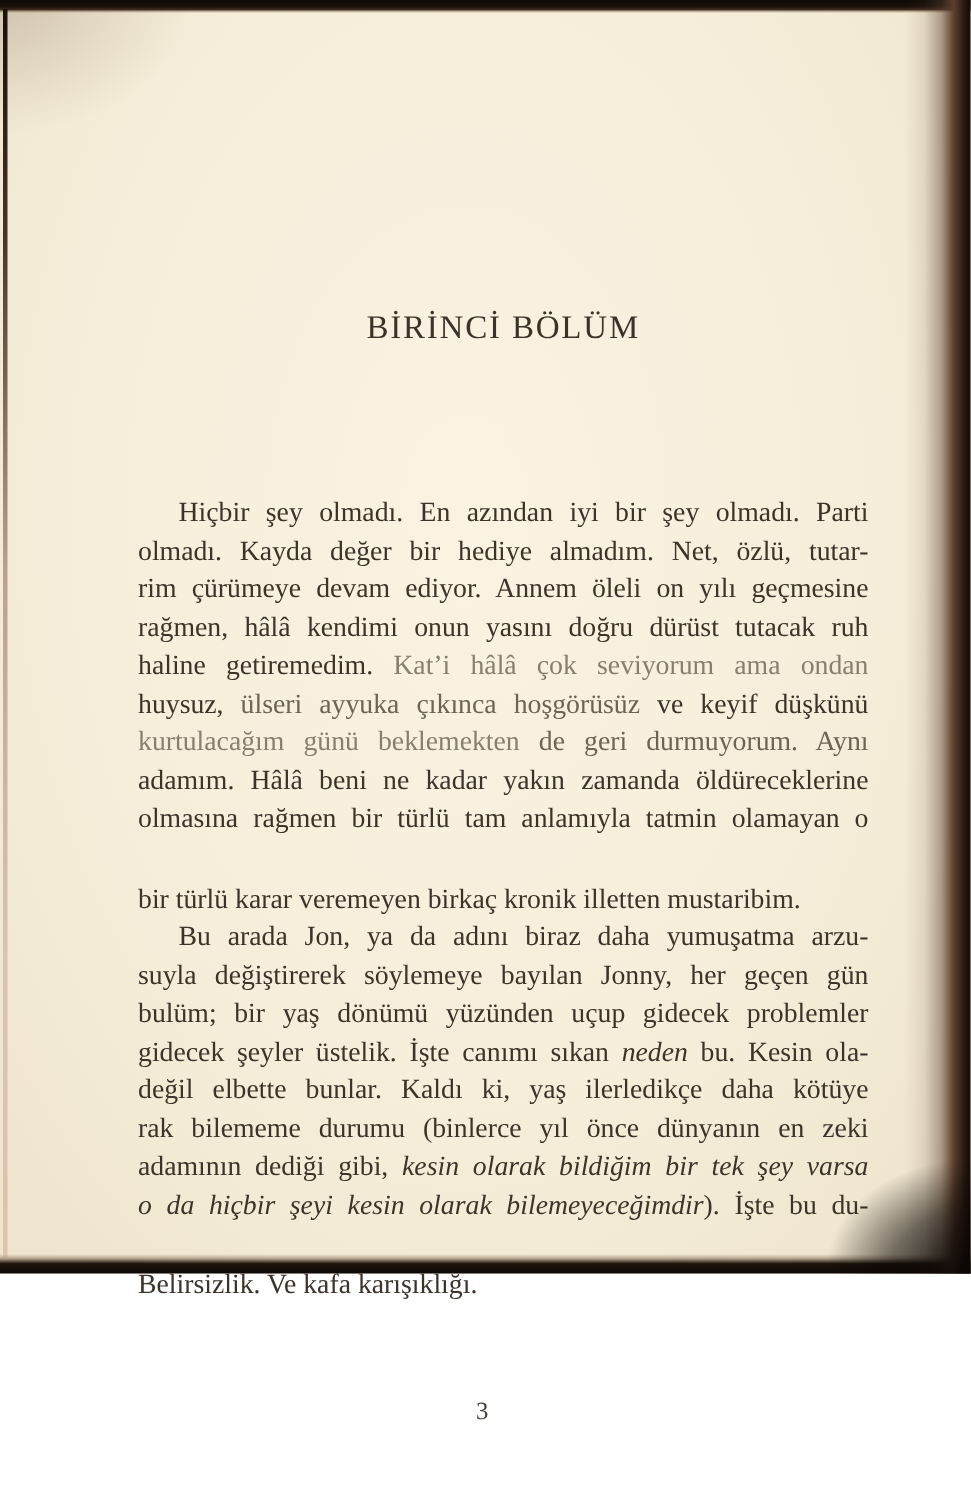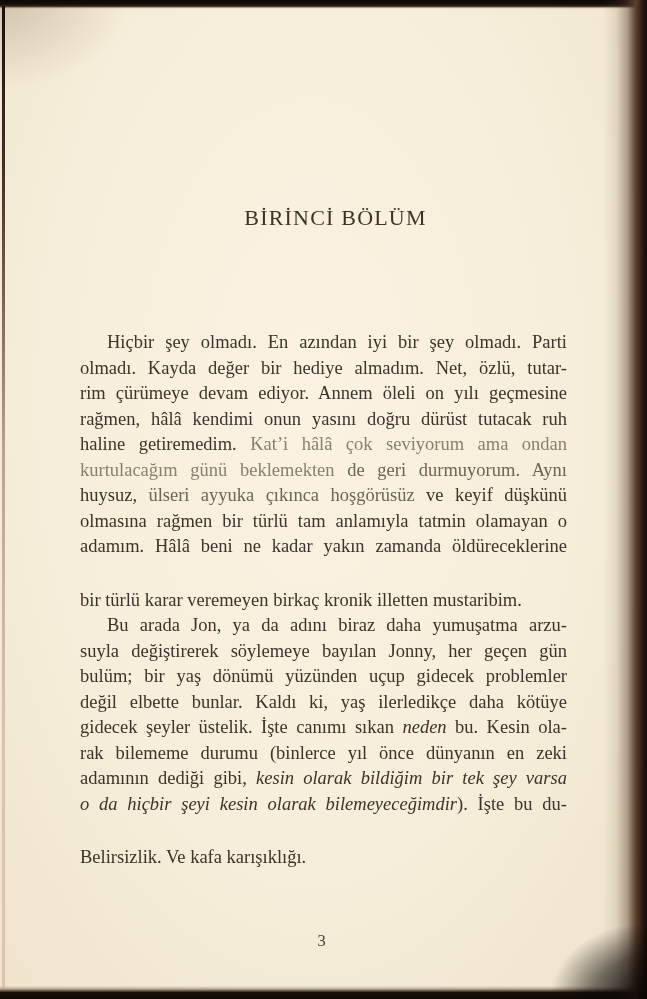--- a/index.html
+++ b/index.html
@@ -3,21 +3,21 @@
 <meta charset="utf-8">
 <style>
   html, body { margin: 0; padding: 0; }
   body {
     width: 647px; height: 999px;
     font-family: "Liberation Serif", "DejaVu Serif", serif;
     overflow: hidden;
   }
   .scan {
     position: relative;
-    width: 647px; height: 999px;
+    width: 647px; height: 849px;
     background:
       radial-gradient(ellipse at 48% 40%, var(--paper-light) 0%, var(--paper) 55%, var(--paper-dark) 100%);
   }
   
   .edge-top {
     position: absolute; top: 0; left: 0; right: 0; height: 9px;
     background: linear-gradient(to bottom,
       #0d0905 0%, #170e08 45%, #3a281c 70%,
       rgba(120,90,60,0.25) 88%, rgba(120,90,60,0) 100%);
   }
@@ -51,21 +51,21 @@
   }
   
   .chapter-title {
     position: absolute; top: 205px; left: 78px; width: 487px;
     text-align: center;
     transform: translateX(14px);
     font-size: 22px; letter-spacing: 1.2px;
     color: var(--ink);
   }
   .text-block {
-    position: absolute; top: 330px; left: 80px; width: 487px;
+    position: absolute; top: 330px; left: 92px; width: 487px;
     font-size: 18.5px; color: var(--ink);
   }
   .line {
     height: 25.5px; line-height: 25.5px;
     text-align: justify; text-align-last: justify;
     overflow: hidden;
   }
   .line.indent { text-indent: 27px; }
   .line.last { text-align-last: left; margin-top: 28px; }
   .italic { font-style: italic; }
@@ -83,30 +83,30 @@
   <div class="corner-tl"></div>
 
   <h1 class="chapter-title" style="font-weight:normal;margin:0;">BİRİNCİ BÖLÜM</h1>
 
   <div class="text-block">
       <div class="line indent"><span>Hiçbir şey olmadı. En azından iyi bir şey olmadı. Parti</span></div>
       <div class="line"><span>olmadı. Kayda değer bir hediye almadım. Net, özlü, tutar-</span></div>
       <div class="line"><span>rim çürümeye devam ediyor. Annem öleli on yılı geçmesine</span></div>
       <div class="line"><span>rağmen, hâlâ kendimi onun yasını doğru dürüst tutacak ruh</span></div>
       <div class="line"><span>haline getiremedim. </span><span class="faint">Kat’i hâlâ çok seviyorum ama ondan</span></div>
+      <div class="line"><span>huysuz, </span><span class="dim">ülseri ayyuka çıkınca hoşgörüsüz</span><span> ve keyif düşkünü</span></div>
       <div class="line"><span class="faint">kurtulacağım günü beklemekten </span><span class="dim">de geri durmuyorum. Aynı</span></div>
-      <div class="line"><span>huysuz, </span><span class="dim">ülseri ayyuka çıkınca hoşgörüsüz</span><span> ve keyif düşkünü</span></div>
+      <div class="line"><span>adamım. Hâlâ beni ne kadar yakın zamanda öldüreceklerine</span></div>
       <div class="line"><span>olmasına rağmen bir türlü tam anlamıyla tatmin olamayan o</span></div>
-      <div class="line"><span>adamım. Hâlâ beni ne kadar yakın zamanda öldüreceklerine</span></div>
       <div class="line last"><span>bir türlü karar veremeyen birkaç kronik illetten mustaribim.</span></div>
       <div class="line indent"><span>Bu arada Jon, ya da adını biraz daha yumuşatma arzu-</span></div>
       <div class="line"><span>suyla değiştirerek söylemeye bayılan Jonny, her geçen gün</span></div>
       <div class="line"><span>bulüm; bir yaş dönümü yüzünden uçup gidecek problemler</span></div>
+      <div class="line"><span>gidecek şeyler üstelik. İşte canımı sıkan </span><span class="italic">neden</span><span> bu. Kesin ola-</span></div>
       <div class="line"><span>değil elbette bunlar. Kaldı ki, yaş ilerledikçe daha kötüye</span></div>
-      <div class="line"><span>gidecek şeyler üstelik. İşte canımı sıkan </span><span class="italic">neden</span><span> bu. Kesin ola-</span></div>
       <div class="line"><span>rak bilememe durumu (binlerce yıl önce dünyanın en zeki</span></div>
       <div class="line"><span>adamının dediği gibi, </span><span class="italic">kesin olarak bildiğim bir tek şey varsa</span></div>
       <div class="line"><span class="italic">o da hiçbir şeyi kesin olarak bilemeyeceğimdir</span><span>). İşte bu du-</span></div>
       <div class="line last"><span>Belirsizlik. Ve kafa karışıklığı.</span></div>
     </div>
 
   <div class="page-number">3</div>
 
   <div class="edge-top"></div>
   <div class="edge-bottom"></div>

